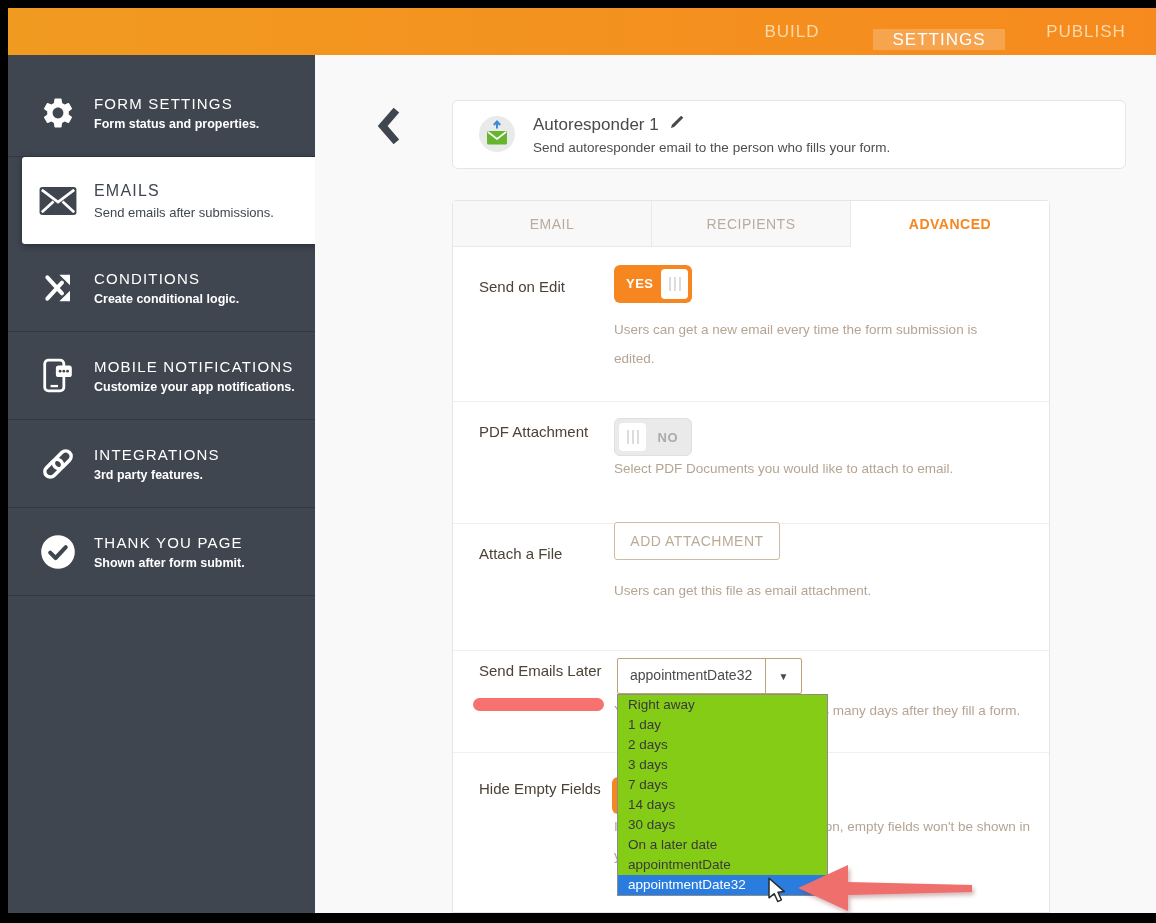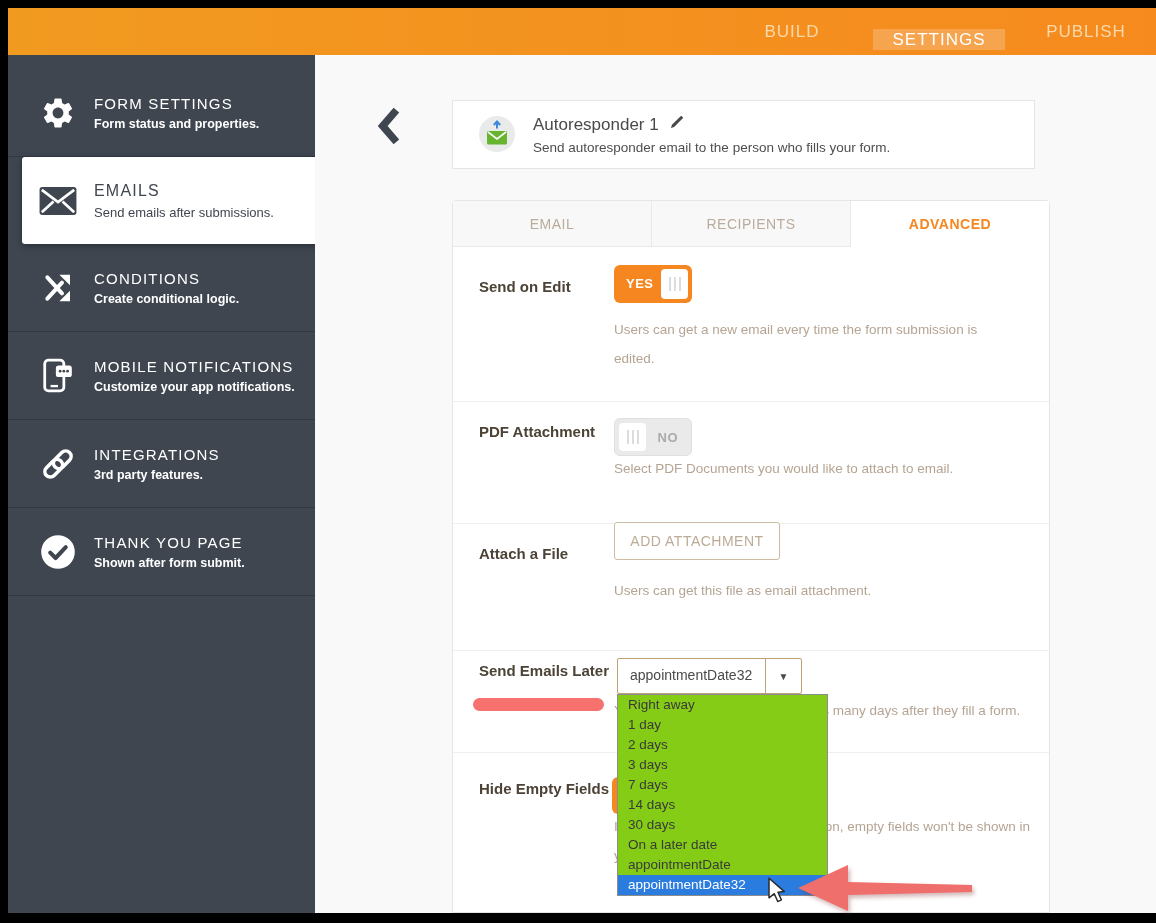--- a/index.html
+++ b/index.html
@@ -26,40 +26,40 @@
   .side-text{min-width:0;}
   .side-title{font-size:15px;letter-spacing:1.2px;margin-bottom:5px;white-space:nowrap;}
   .side-desc{font-size:12.5px;font-weight:bold;white-space:nowrap;}
   .side-item.active .side-title{font-size:16px;}
   .side-item.active .side-desc{font-weight:normal;font-size:13px;}
 
   
   .content{position:absolute;left:307px;top:47px;right:0;bottom:0;background:#F9F9F9;}
   .back-btn{position:absolute;left:61px;top:52px;width:26px;height:38px;cursor:pointer;}
 
-  .header-card{position:absolute;left:137px;top:45px;width:583px;height:69px;background:#FFFFFF;
-               border:1px solid #E5E5E5;border-radius:0;box-sizing:border-box;}
+  .header-card{position:absolute;left:137px;top:45px;width:674px;height:69px;background:#FFFFFF;
+               border:1px solid #E5E5E5;border-radius:6px;box-sizing:border-box;}
   .hc-icon{position:absolute;left:25px;top:14px;width:38px;height:38px;}
   .hc-titlerow{position:absolute;left:80px;top:13px;display:flex;align-items:center;gap:9px;}
   .hc-title{font-size:17px;color:#4A4A4A;}
   .hc-sub{position:absolute;left:80px;top:39px;font-size:13.5px;color:#4E4E4E;}
 
   .panel{position:absolute;left:137px;top:145px;width:598px;height:713px;background:#FFFFFF;
          border:1px solid #E5E5E5;border-radius:4px 4px 0 0;box-sizing:border-box;}
 
   .tabs{position:absolute;left:0;top:0;right:0;height:46px;display:flex;}
   .tab{flex:1;display:flex;align-items:center;justify-content:center;background:#F8F8F8;
        border-right:1px solid #E9E9E9;border-bottom:1px solid #E9E9E9;
        font-size:14px;letter-spacing:0.5px;color:#B9AC9C;cursor:pointer;}
   .tab.last{border-right:none;}
   .tab.active{background:#FFFFFF;border-bottom:none;color:#F6861F;font-weight:bold;}
 
   .divider{position:absolute;left:0;right:0;height:1px;background:#EFEFEF;}
 
-  .row-label{position:absolute;left:26px;font-size:15px;font-weight:bold;color:#4C4236;white-space:nowrap;}
+  .row-label{position:absolute;left:26px;font-size:15px;font-weight:normal;color:#4C4236;white-space:nowrap;}
   .desc{position:absolute;font-size:13.5px;color:#B5A493;line-height:29px;}
 
   .toggle{position:absolute;width:78px;height:38px;border-radius:6px;box-sizing:border-box;cursor:pointer;}
   .toggle.on{background:#F6861F;}
   .toggle.off{background:#EAEAEA;border:1px solid #DFDFDF;}
   .toggle-text{position:absolute;top:11px;font-size:13px;font-weight:bold;letter-spacing:0.5px;}
   .toggle.on .toggle-text{left:12px;color:#FFFFFF;}
   .toggle.off .toggle-text{right:13px;color:#ABABAB;}
   .knob{position:absolute;top:4px;bottom:4px;width:27px;background:#FFFFFF;border-radius:4px;
         display:flex;align-items:center;justify-content:center;}

